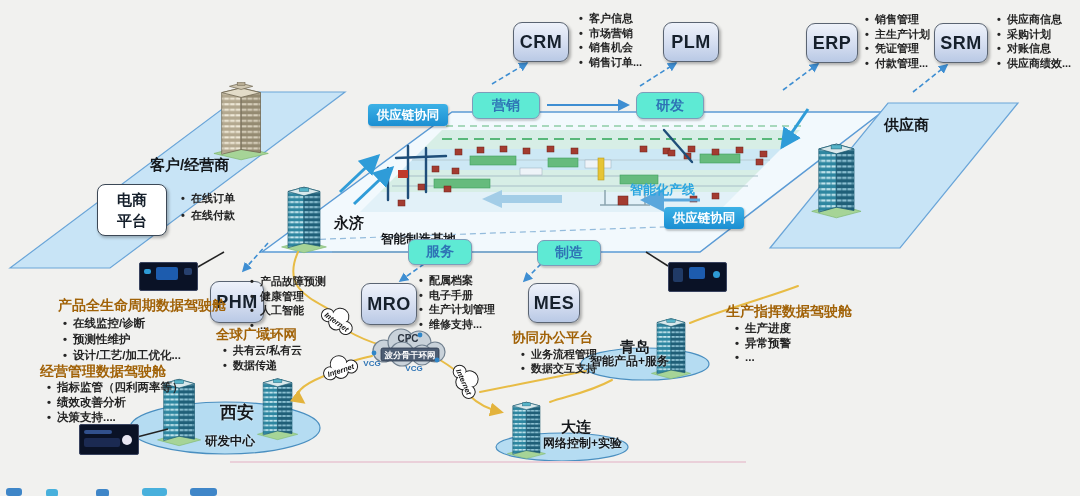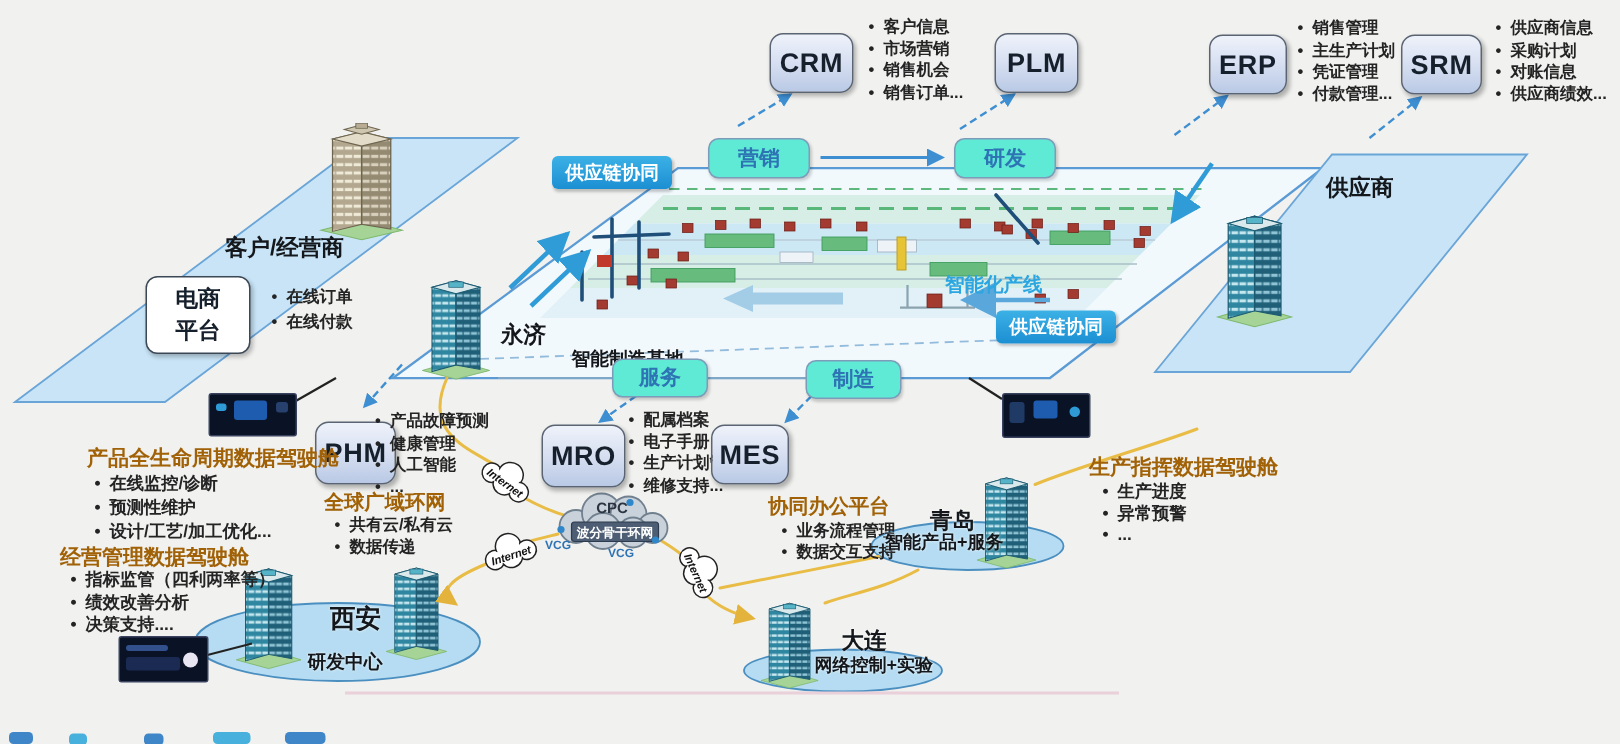--- a/index.html
+++ b/index.html
@@ -291,21 +291,21 @@
 </ul>
 
 <div class="sysbox" style="left:361px;top:283px;width:54px;height:40px;">MRO</div>
 <ul class="feat" style="left:418px;top:273px;">
   <li>配属档案</li>
   <li>电子手册</li>
   <li>生产计划管理</li>
   <li>维修支持...</li>
 </ul>
 
-<div class="sysbox" style="left:474px;top:283px;width:50px;height:38px;">MES</div>
+<div class="sysbox" style="left:528px;top:283px;width:50px;height:38px;">MES</div>
 
 <div class="bluehead" style="left:58px;top:297px;">产品全生命周期数据驾驶舱</div>
 <ul class="feat" style="left:62px;top:315px;font-size:11.5px;line-height:16px;">
   <li>在线监控/诊断</li>
   <li>预测性维护</li>
   <li>设计/工艺/加工优化...</li>
 </ul>
 
 <div class="bluehead" style="left:40px;top:363px;">经营管理数据驾驶舱</div>
 <ul class="feat" style="left:46px;top:380px;font-size:11.5px;line-height:15px;">

